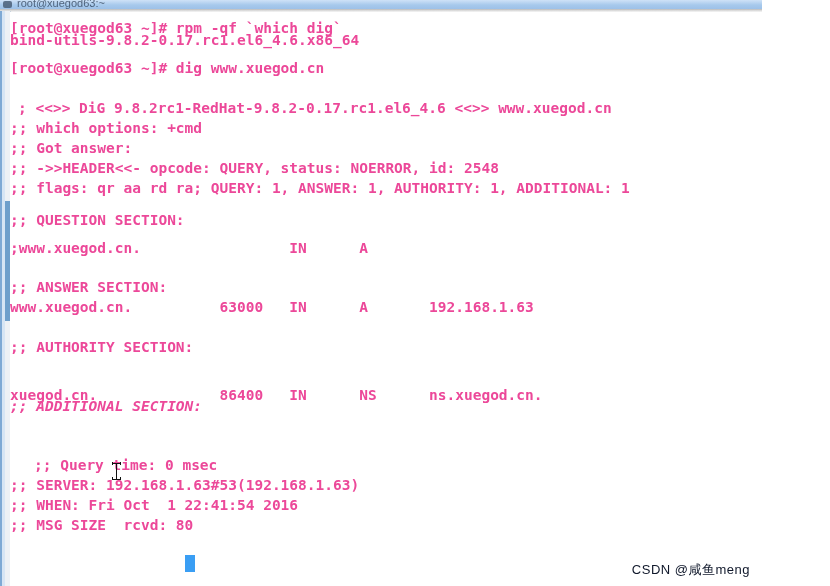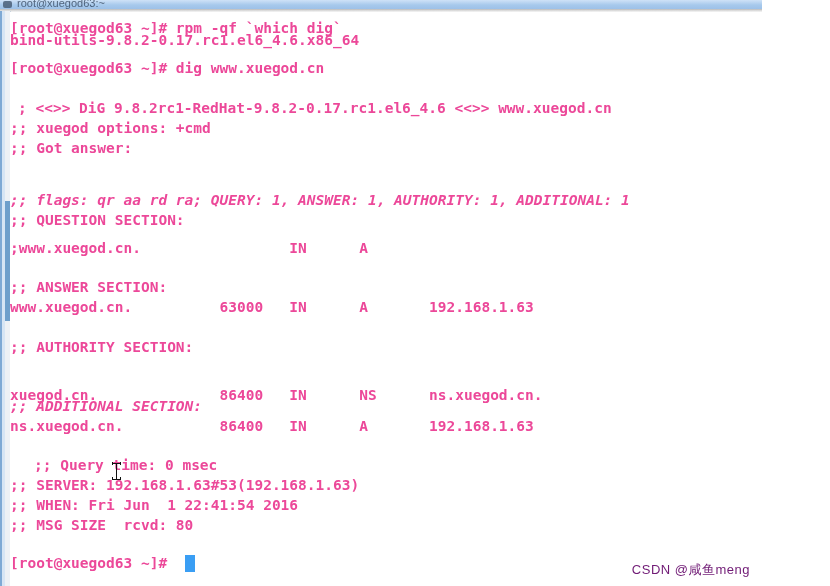--- a/index.html
+++ b/index.html
@@ -180,43 +180,42 @@
     <div class="edge-mid"></div>
     <div class="scroll-track" style="background: rgb(238, 241, 245);"></div>
     <div class="scroll-thumb" style="background: rgb(111, 159, 203);"></div>
   </div>
 
   <div class="screen" id="screen">
       <div class="term-line" style="top: 6px;">[root@xuegod63 ~]# rpm -qf `which dig`</div>
       <div class="term-line" style="top: 18px;">bind-utils-9.8.2-0.17.rc1.el6_4.6.x86_64</div>
       <div class="term-line" style="top: 46px;">[root@xuegod63 ~]# dig www.xuegod.cn</div>
       <div class="term-line" style="top: 86px; margin-left: 8px;">; &lt;&lt;&gt;&gt; DiG 9.8.2rc1-RedHat-9.8.2-0.17.rc1.el6_4.6 &lt;&lt;&gt;&gt; www.xuegod.cn</div>
-      <div class="term-line" style="top: 106px;">;; xuegod options: +cmd</div>
+      <div class="term-line" style="top: 106px;">;; which options: +cmd</div>
       <div class="term-line" style="top: 126px;">;; Got answer:</div>
-      <div class="term-line" style="top: 178px; font-style: italic;">;; flags: qr aa rd ra; QUERY: 1, ANSWER: 1, AUTHORITY: 1, ADDITIONAL: 1</div>
+      <div class="term-line" style="top: 146px;">;; -&gt;&gt;HEADER&lt;&lt;- opcode: QUERY, status: NOERROR, id: 2548</div>
+      <div class="term-line" style="top: 166px;">;; flags: qr aa rd ra; QUERY: 1, ANSWER: 1, AUTHORITY: 1, ADDITIONAL: 1</div>
       <div class="term-line" style="top: 198px;">;; QUESTION SECTION:</div>
       <div class="term-line" style="top: 226px;">;www.xuegod.cn.                 IN      A</div>
       <div class="term-line" style="top: 265px;">;; ANSWER SECTION:</div>
       <div class="term-line" style="top: 285px;">www.xuegod.cn.          63000   IN      A       192.168.1.63</div>
       <div class="term-line" style="top: 325px;">;; AUTHORITY SECTION:</div>
       <div class="term-line" style="top: 345px; margin-top: 28px;">xuegod.cn.              86400   IN      NS      ns.xuegod.cn.</div>
       <div class="term-line" style="top: 384px; font-style: italic;">;; ADDITIONAL SECTION:</div>
-      <div class="term-line" style="top: 404px;">ns.xuegod.cn.           86400   IN      A       192.168.1.63</div>
       <div class="term-line" style="top: 443px; padding-left: 24px;">;; Query time: 0 msec</div>
       <div class="term-line" style="top: 463px;">;; SERVER: 192.168.1.63#53(192.168.1.63)</div>
-      <div class="term-line" style="top: 483px;">;; WHEN: Fri Jun  1 22:41:54 2016</div>
+      <div class="term-line" style="top: 483px;">;; WHEN: Fri Oct  1 22:41:54 2016</div>
       <div class="term-line" style="top: 503px;">;; MSG SIZE  rcvd: 80</div>
-      <div class="term-line" style="top: 541px;">[root@xuegod63 ~]# </div>
       <div class="cursor-block" style="left: 175px; top: 543px; background: rgb(58, 158, 244);"></div>
     </div>
 
   <div class="ibeam">
     <i class="stem"></i>
       <i class="capT"></i>
       <i class="capB"></i>
     <i class="serTl"></i>
       <i class="serTr"></i>
       <i class="serBl"></i>
       <i class="serBr"></i>
   </div>
 
-  <div class="watermark" style="color: #701a75;">CSDN @咸鱼meng</div>
+  <div class="watermark" style="color: #0f172a;">CSDN @咸鱼meng</div>
 </div>
 
 </body></html>

